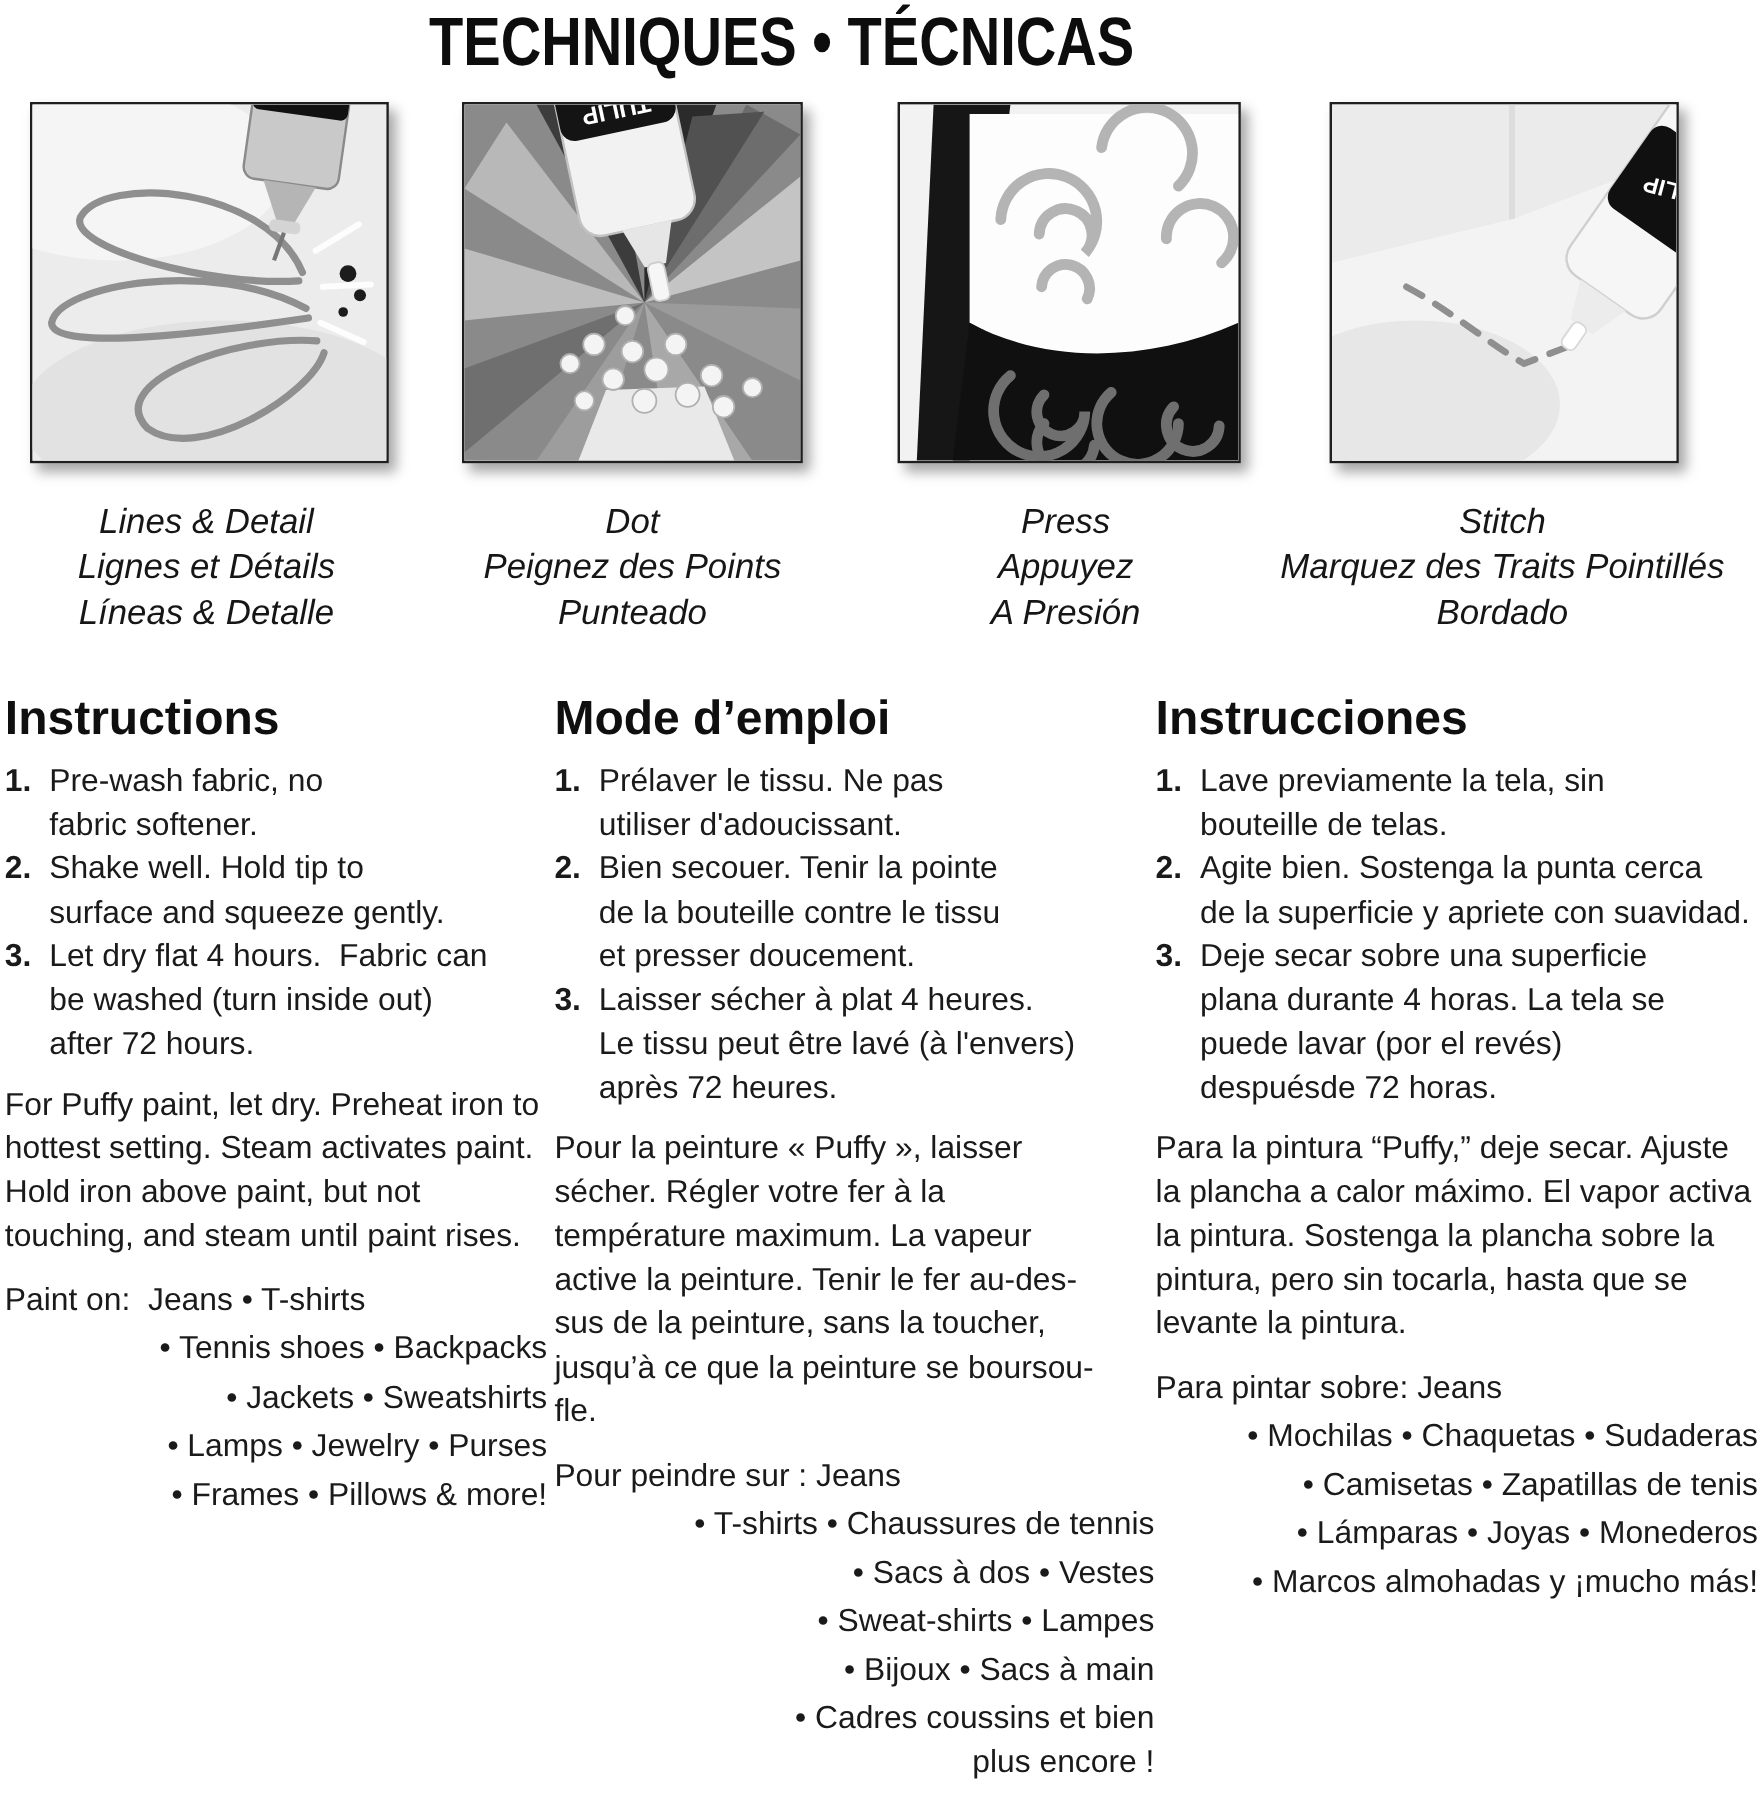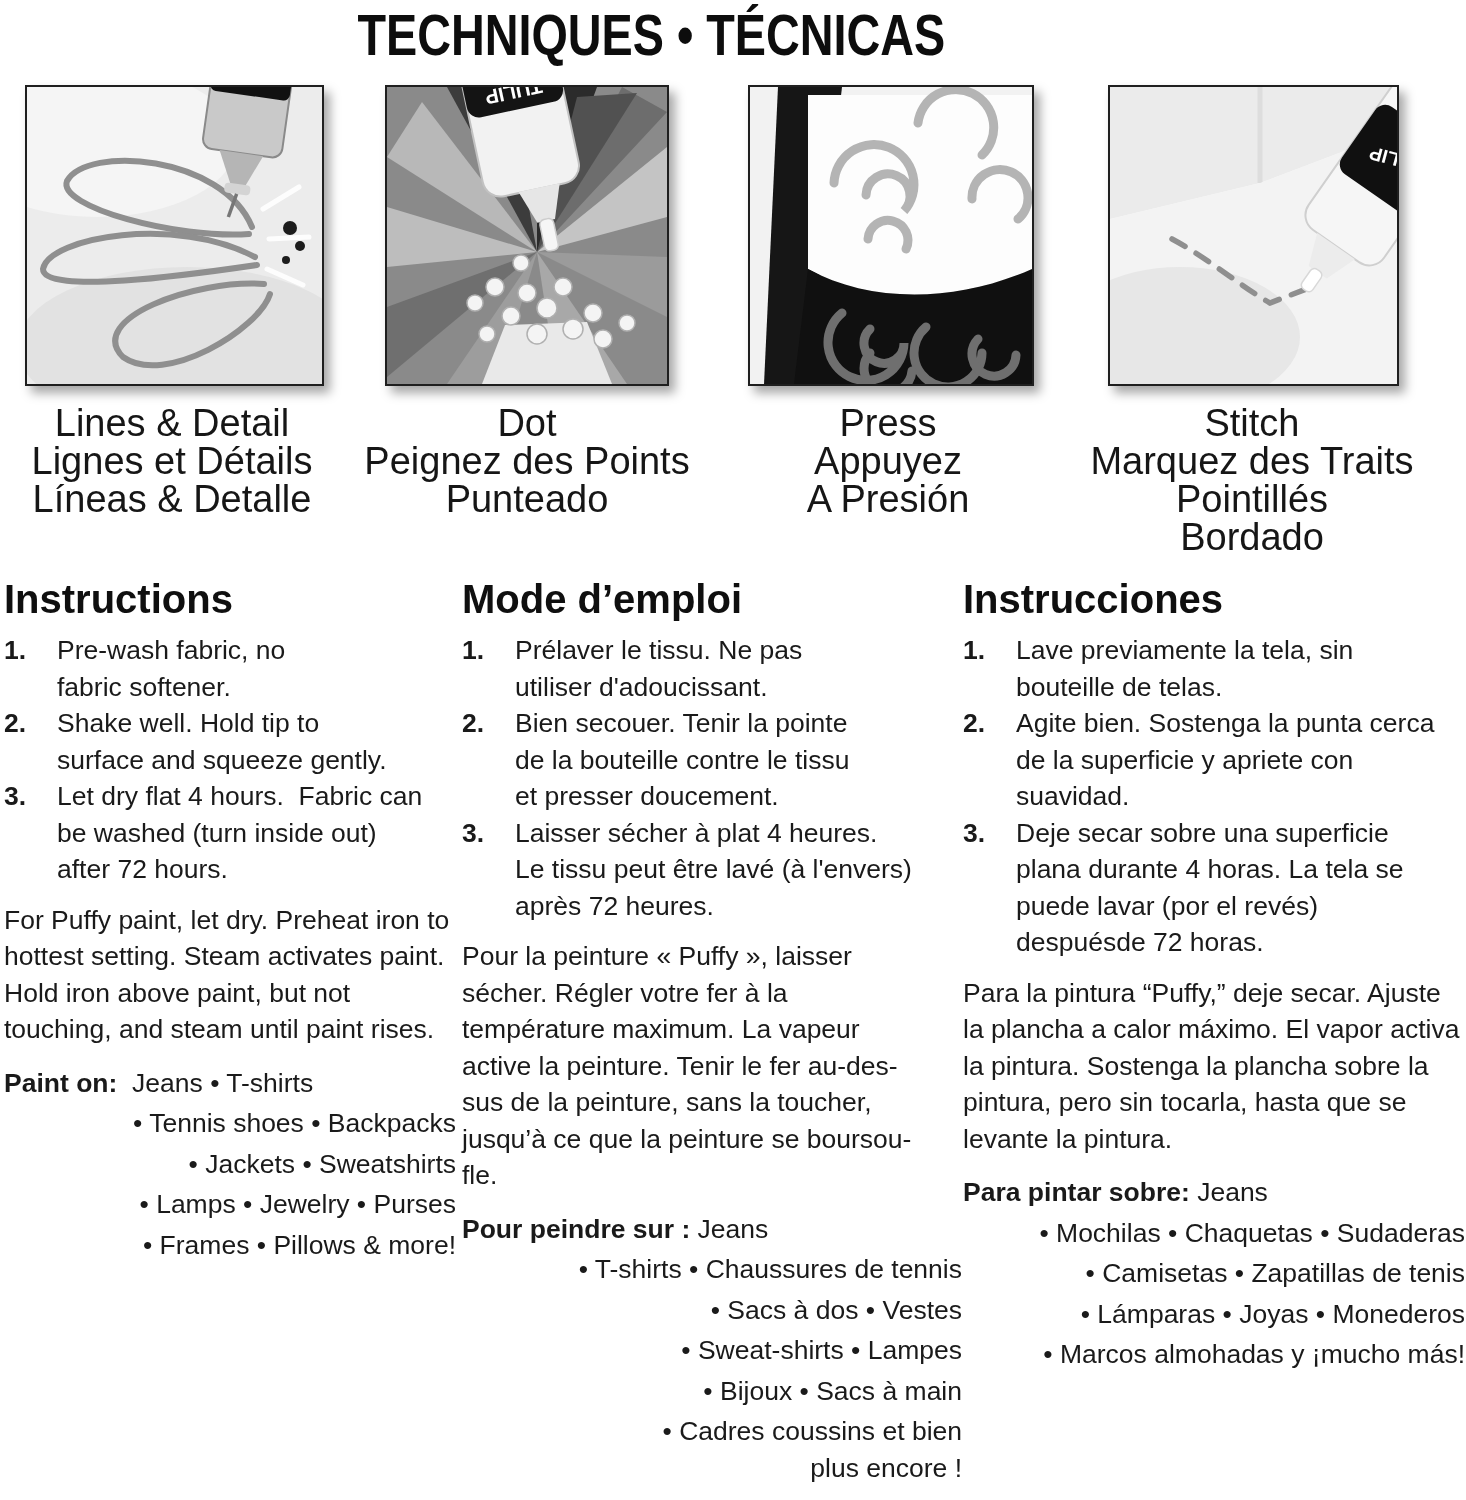--- a/index.html
+++ b/index.html
@@ -20,39 +20,39 @@
     position:absolute; top:85px; height:297px; border:2px solid #1f1f1f;
     box-shadow:6px 7px 10px rgba(0,0,0,0.35); background:#eee; overflow:hidden;
   }
   .photo svg { display:block; width:100%; height:100%; }
   #photo1 { left:25px;  width:295px; }
   #photo2 { left:385px; width:280px; }
   #photo3 { left:748px; width:282px; }
   #photo4 { left:1108px;width:287px; }
   
   .caption {
-    position:absolute; top:404px; text-align:center;
-    font-size:38px; line-height:38px; color:#161616;
+    position:absolute; top:416px; text-align:center;
+    font-size:29px; line-height:38px; color:#161616;font-style:italic;
   }
   #cap1 { left:0px;    width:344px; }
   #cap2 { left:327px;  width:400px; }
   #cap3 { left:688px;  width:400px; }
   #cap4 { left:1022px; width:460px; }
   
   .col { position:absolute; top:576px; font-size:26.5px; line-height:36.5px; color:#1a1a1a; }
   #col-en { left:4px;   width:452px; }
   #col-fr { left:462px; width:500px; }
   #col-es { left:963px; width:502px; }
   .col h2 { margin:0 0 10px 0; font-size:40px; line-height:46px; font-weight:bold; color:#0f0f0f; }
   .step { display:flex; align-items:flex-start; }
   .step-num { flex:none; width:37px; font-weight:bold; }
-  .step-text { white-space:pre-line;margin-left:16px; }
+  .step-text { white-space:pre-line; }
   .puffy { margin-top:14px; white-space:pre-line; }
   .paint-on { margin-top:17px; }
-  .paint-on .lbl { font-weight:bold; }
+  .paint-on .lbl { font-weight:normal; }
   .item { margin-top:4px; padding-left:32px; text-indent:-32px; white-space:pre-line;text-align:right; }
 </style>
 </head>
 <body>
 
 <div id="page">
 
   <div class="title-wrap">
     <span class="title">TECHNIQUES • TÉCNICAS</span>
   </div>

